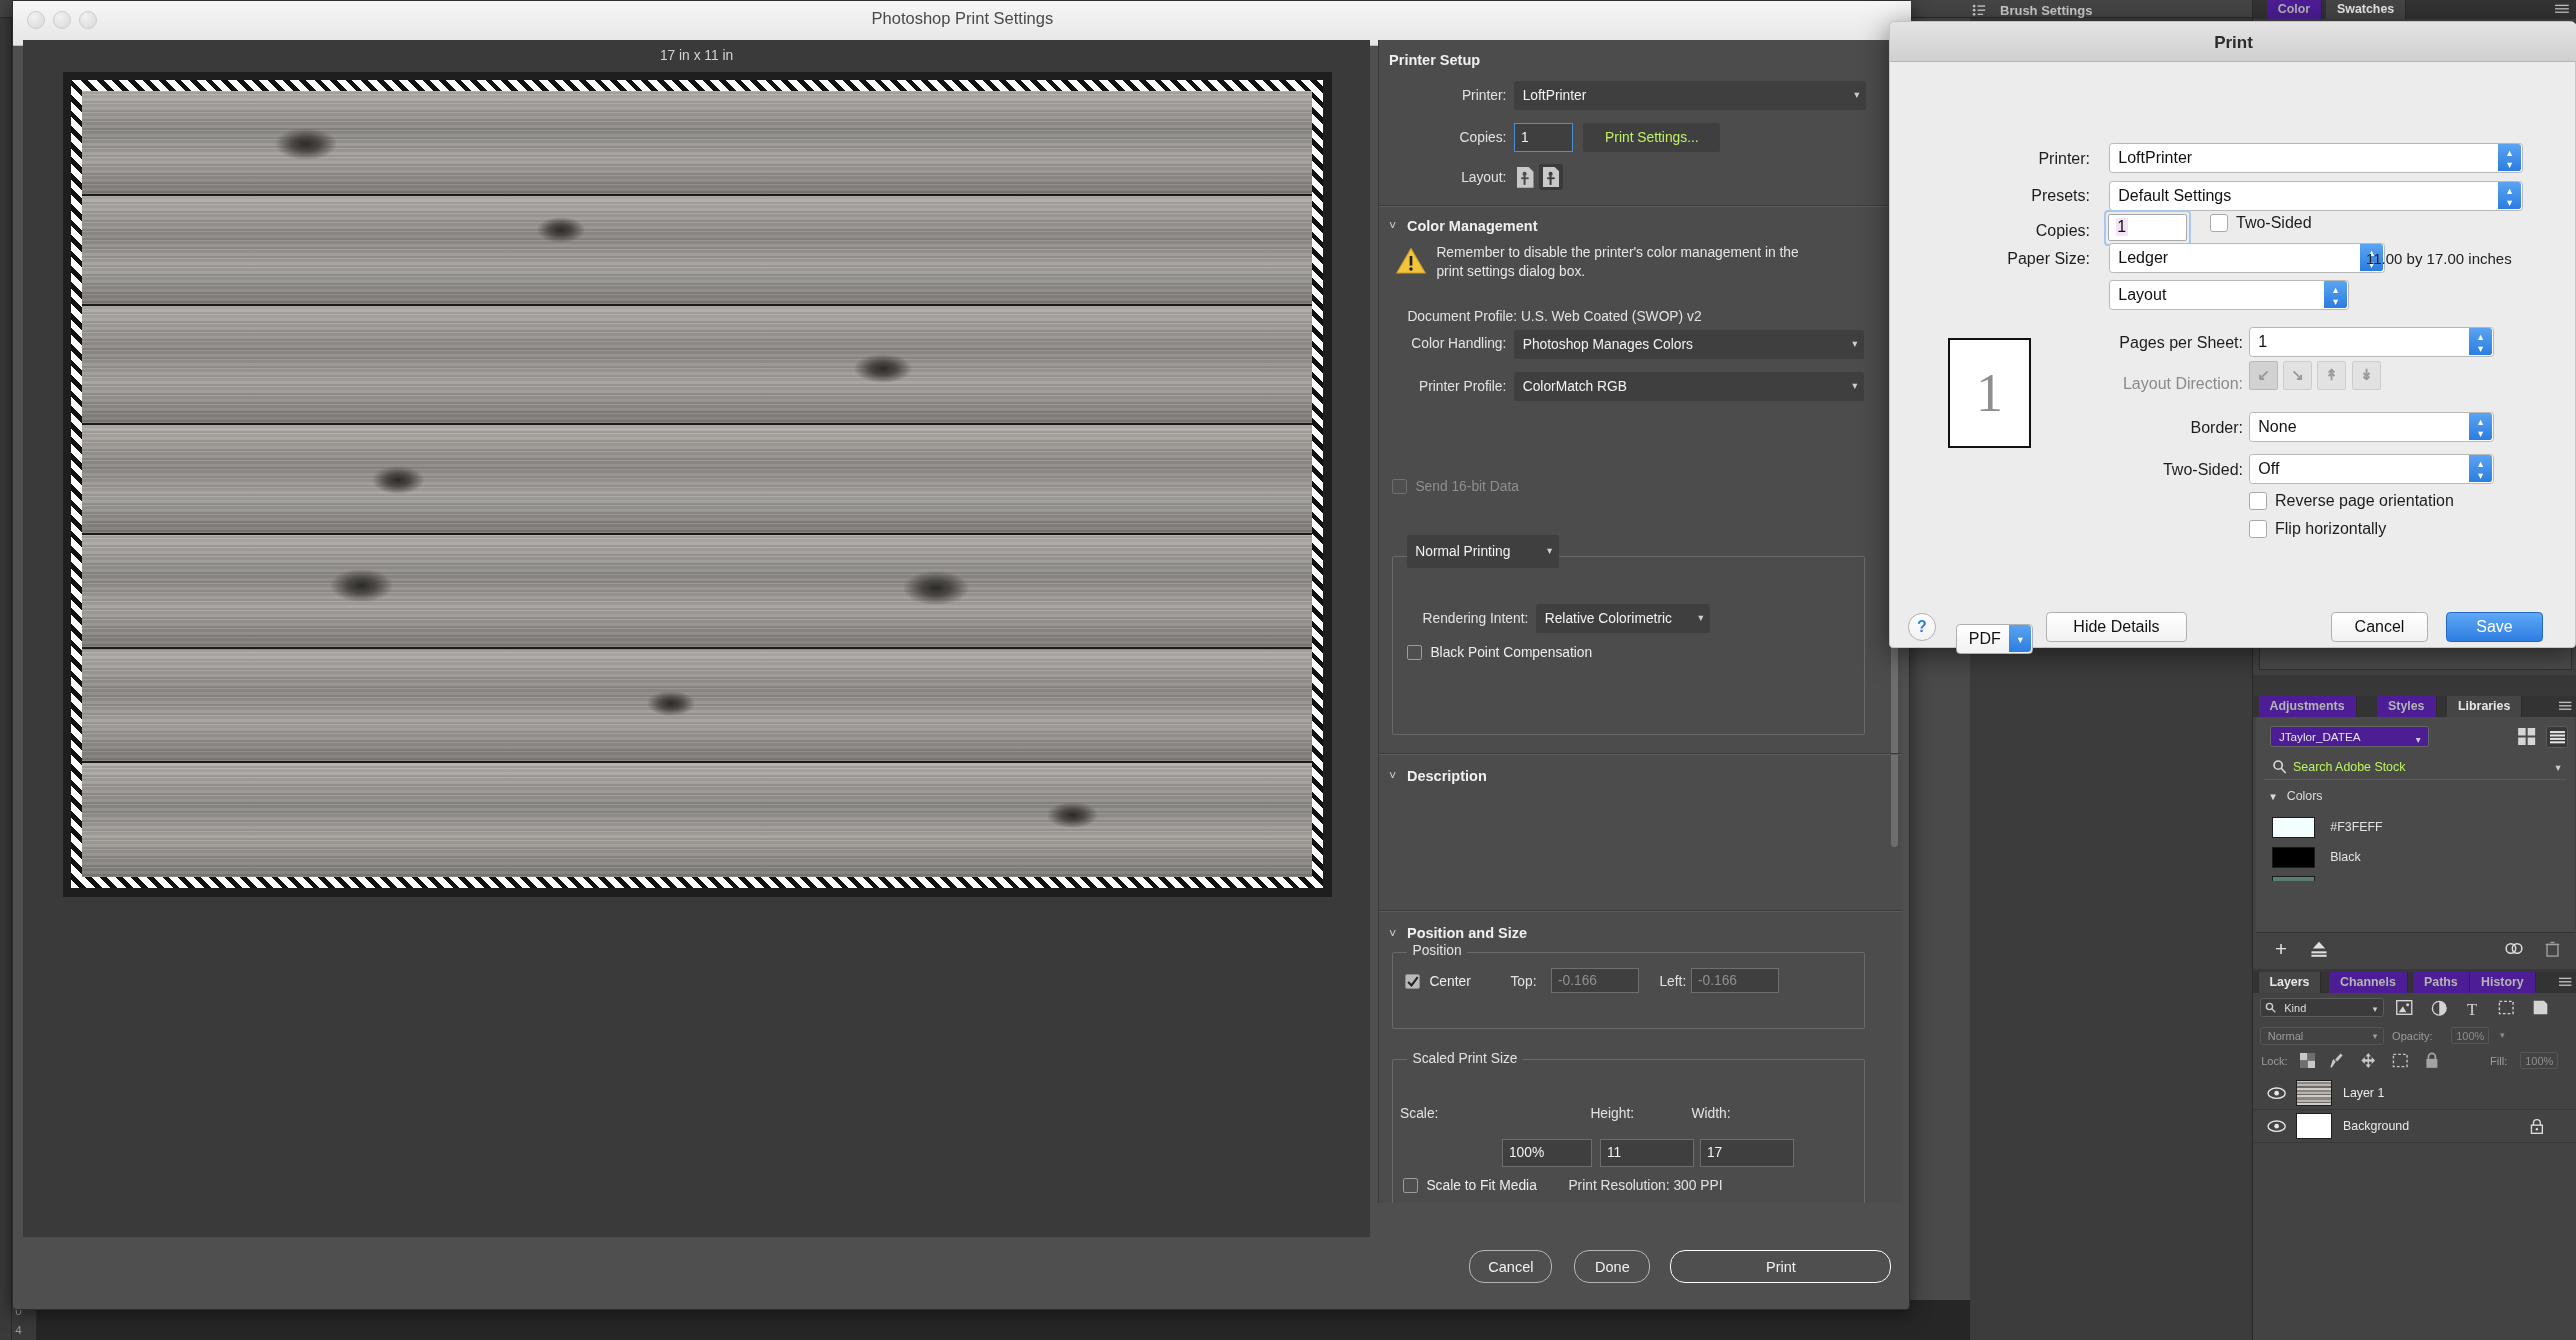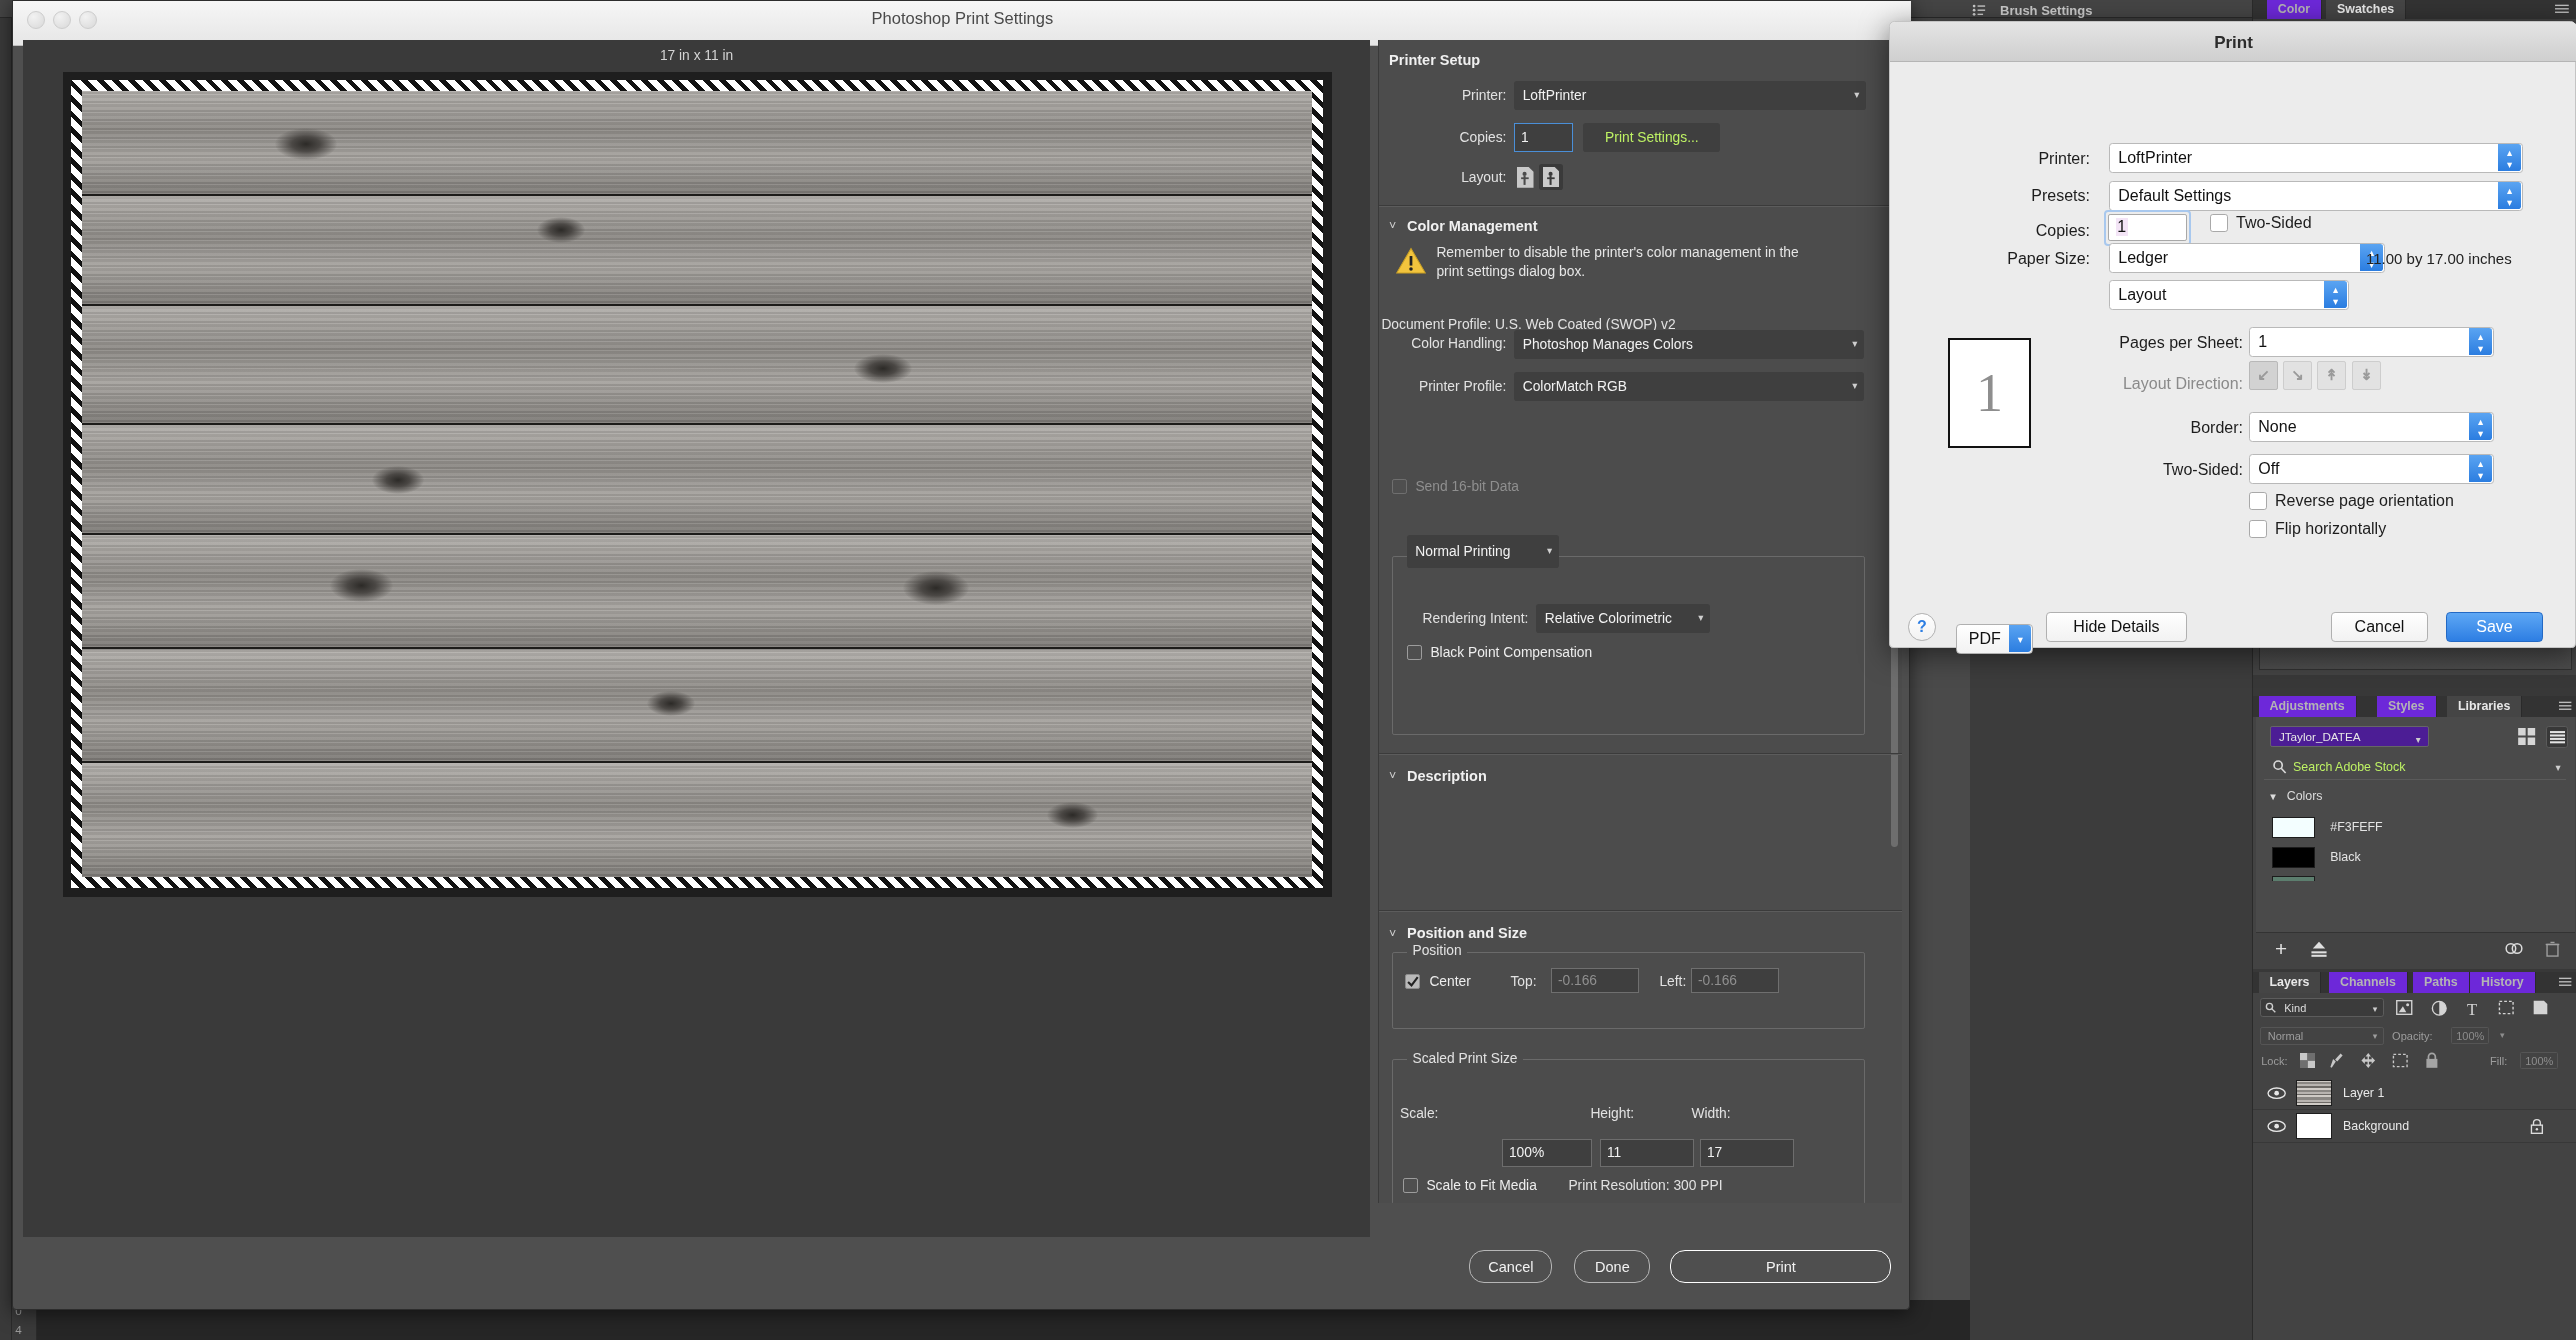--- a/index.html
+++ b/index.html
@@ -20,21 +20,21 @@
     border-right:0.7px solid #2a2a2a; }
   #ruler-left { position:absolute; left:12.4px; top:1300px; width:25px; height:41px; background:#3a3a3a;
     border-right:0.7px solid #2a2a2a; }
   .ruler-num { position:absolute; left:2.8px; font-size:11.7px; color:#9a9a9a; }
 
   
   #right-dock { position:absolute; right:0; top:0; width:324px; height:1340px; background:#383838;
     border-left:0.7px solid #2a2a2a; }
   #colorswatch-tabrow { position:absolute; left:0; top:0; width:324px; height:19.3px; background:#333; }
   .ptab { position:absolute; top:0; height:19.3px; line-height:19.3px; font-size:12.4px; font-weight:bold;
-    color:#b4b4b4; padding:0 11px; background:#6d28d9; border-right:0.7px solid #2a2a2a; }
+    color:#b4b4b4; padding:0 11px; background:#4c1d95; border-right:0.7px solid #2a2a2a; }
   .ptab.active { background:#454545; color:#e8e8e8; }
   #panel-gap1 { position:absolute; left:0; top:19.3px; width:324px; height:656px; background:#434343; }
   #panel-gap1 .innerbox { position:absolute; left:5.5px; top:5.5px; right:5.5px; bottom:5.5px;
     background:linear-gradient(#343434,#4c4c4c); border:0.7px solid #303030; }
   #hamburger-top { position:absolute; right:8.3px; top:4.1px; }
 
   
   #lib-panel { position:absolute; left:0; top:696px; width:324px; height:273px; background:#434343; }
   #lib-tabrow { position:absolute; left:0; top:0; width:324px; height:20.7px; background:#333; }
   #lib-body { position:absolute; left:2.8px; top:20.7px; width:319px; height:215px; background:#4a4a4a; }
@@ -547,21 +547,21 @@
 
       <div style="position:absolute;left:16.5px;top:207px;">
         <svg width="30" height="27.6" viewBox="0 0 44 40">
           <polygon points="22,2 43,38 1,38" fill="#f2c43d" stroke="#c9a025" stroke-width="1.5"></polygon>
           <rect x="20" y="13" width="4" height="14" fill="#222"></rect>
             <circle cx="22" cy="32" r="2.6" fill="#222"></circle>
           </svg>
       </div>
       <div style="position:absolute;left:57px;top:204px;width:386px;font-size:13.8px;color:#e6e6e6;line-height:1.35;">Remember to disable the printer's color management in the print settings dialog box.</div>
 
-      <div class="stxt" style="left:2px;top:269px;margin-top:8px;">Document Profile: U.S. Web Coated (SWOP) v2</div>
+      <div class="stxt" style="left:28px;top:269px;">Document Profile: U.S. Web Coated (SWOP) v2</div>
 
       <div class="fld-label" style="left:0px;top:296px;width:127px;">Color Handling:</div>
       <div class="sel" style="left:135px;top:290px;width:350px;height:29px;">
         <span>Photoshop Manages Colors</span>
         <span class="cv">▾</span>
       </div>
 
       <div class="fld-label" style="left:0px;top:339px;width:127px;">Printer Profile:</div>
       <div class="sel" style="left:135px;top:332px;width:350px;height:29px;">
         <span>ColorMatch RGB</span>

